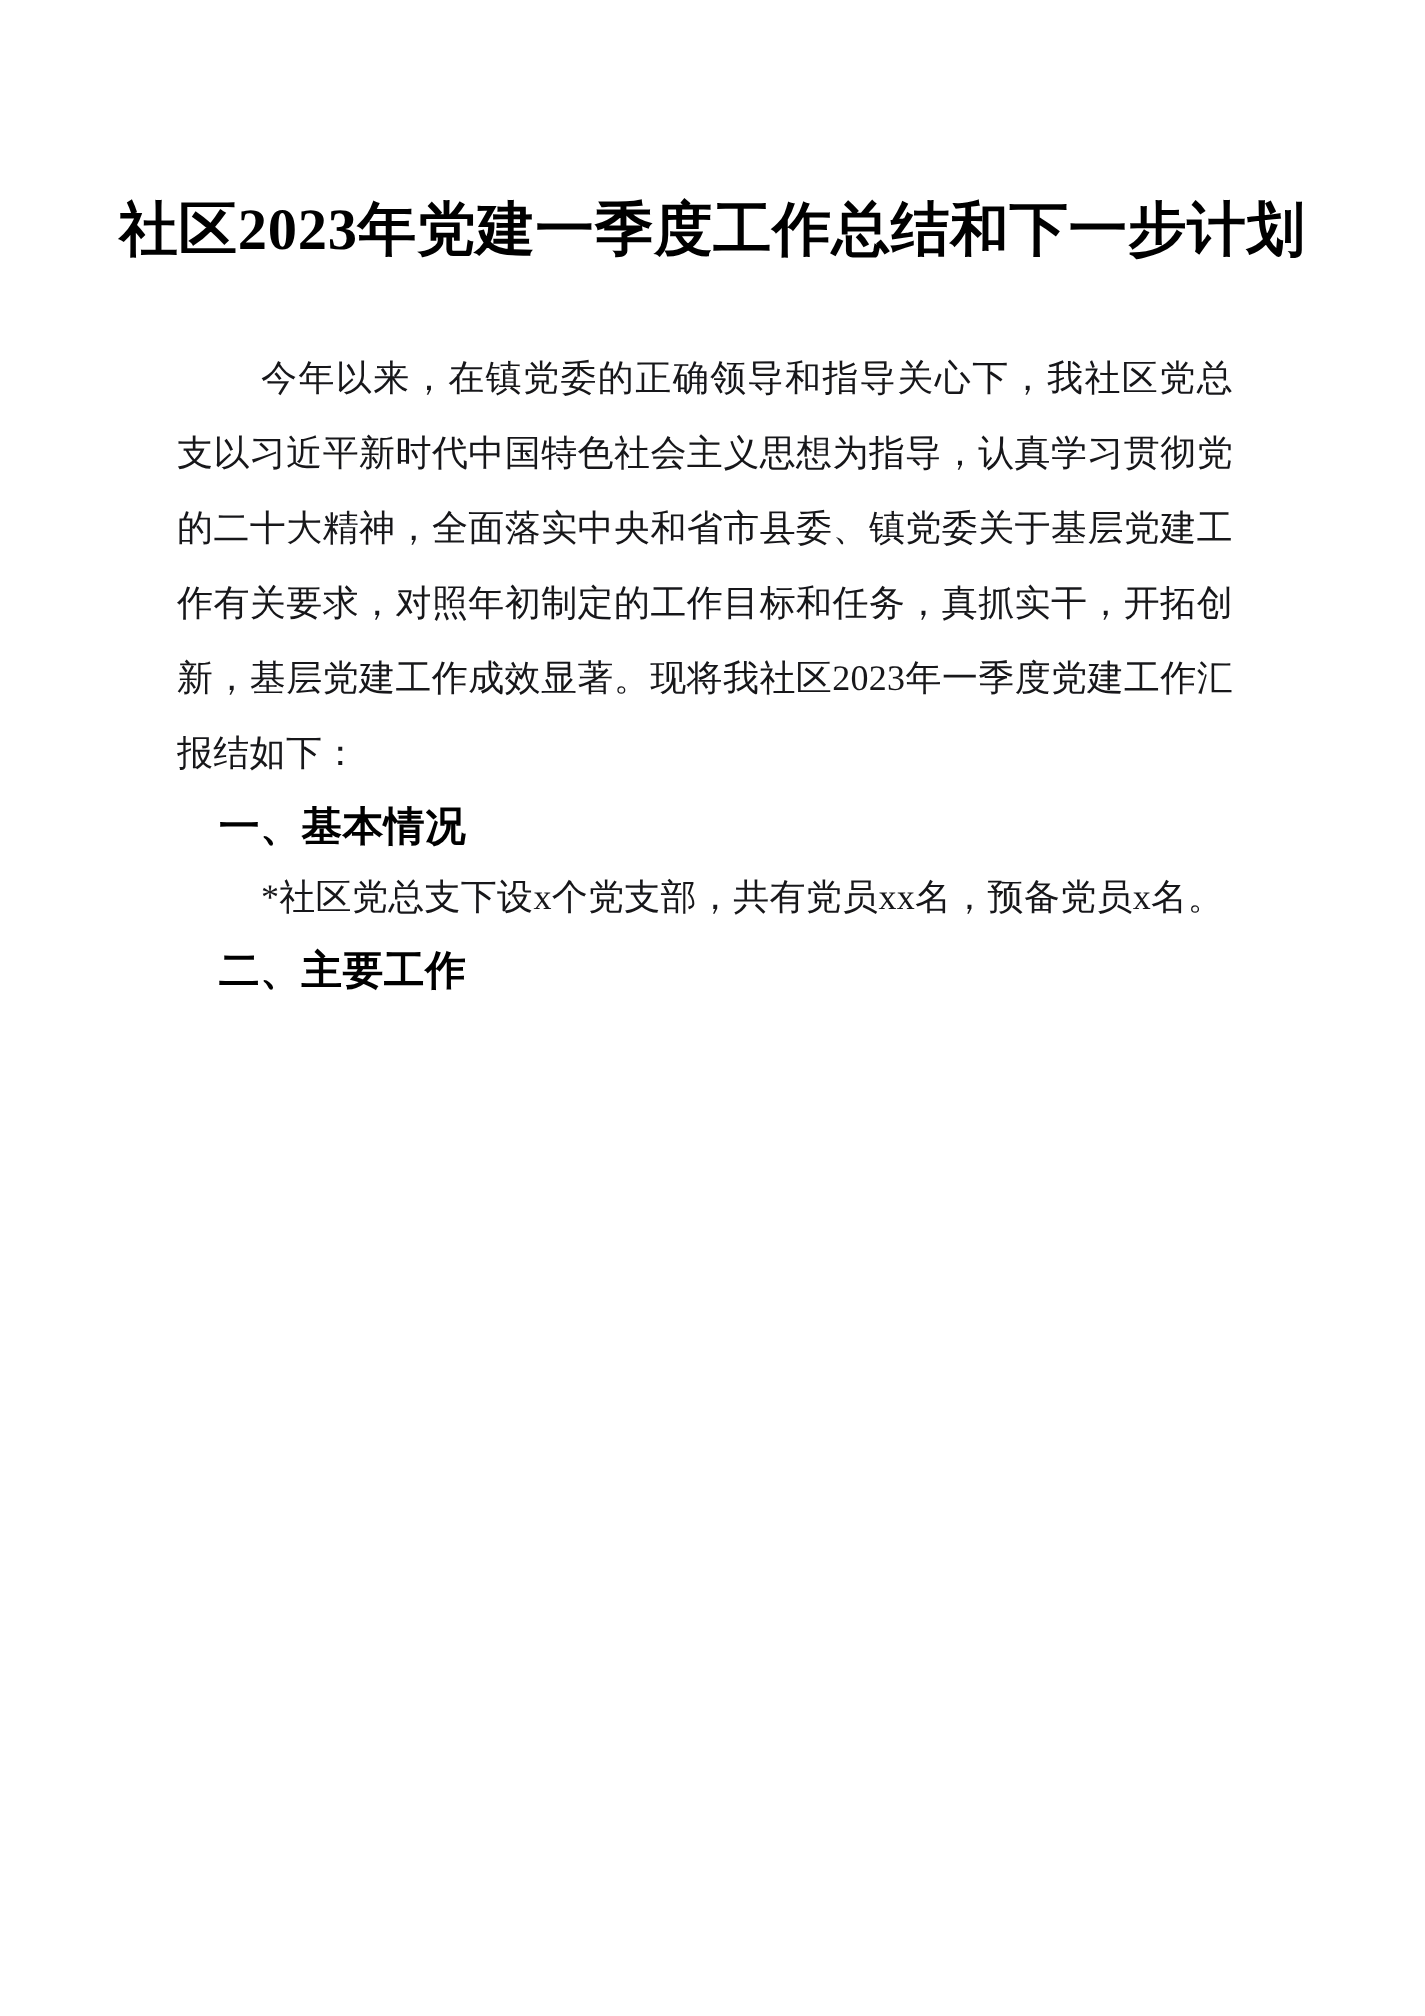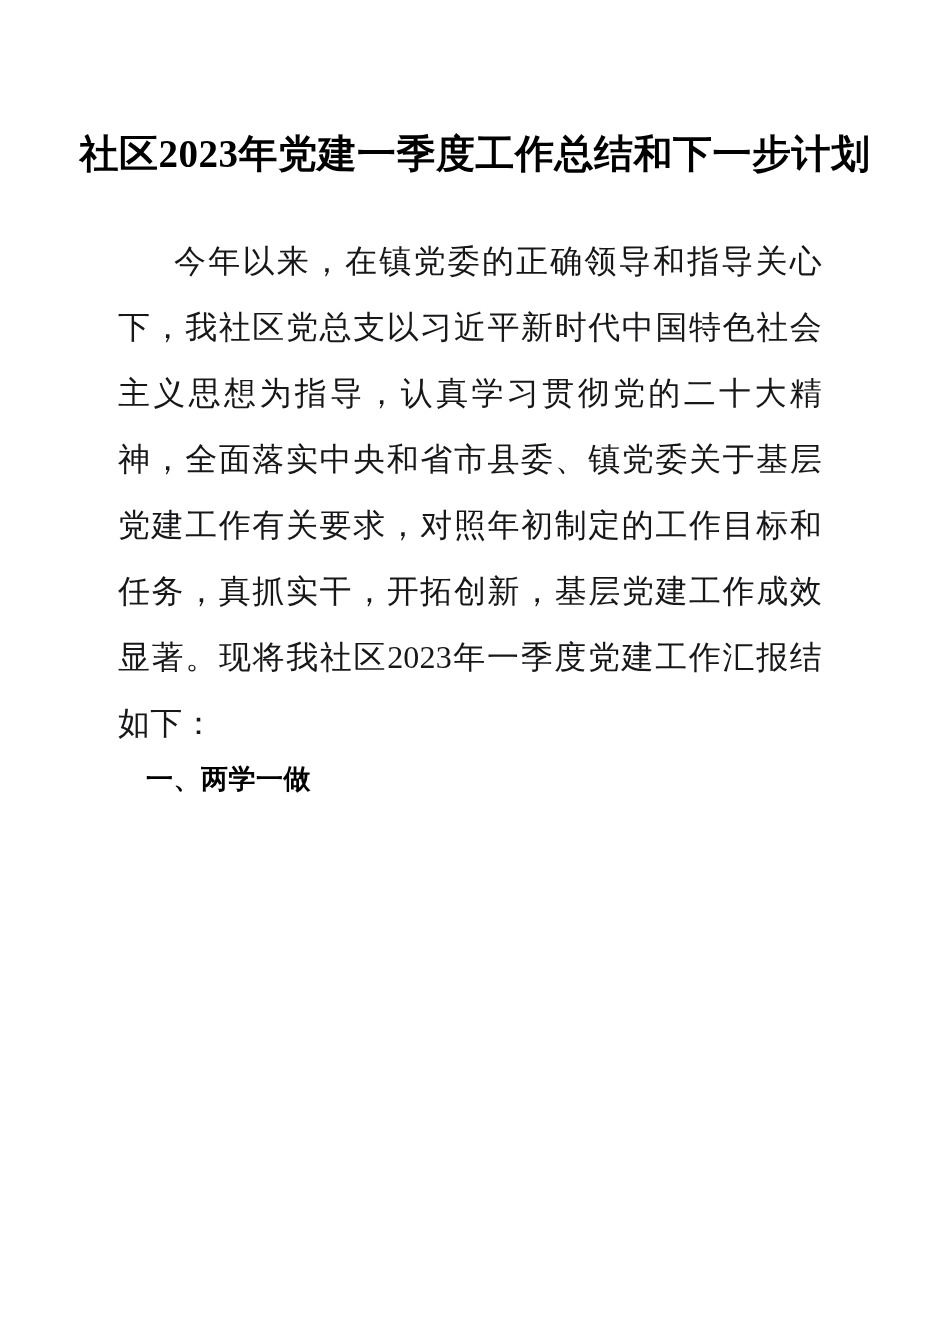--- a/index.html
+++ b/index.html
@@ -35,22 +35,22 @@
     color: #000000;
     margin: 0;
     padding-top: 124px;
     letter-spacing: 0.5px;
     word-break: break-all;
   }
 
   
   .para {
     font-family: "Liberation Serif", "DejaVu Serif", serif;
-    font-size: 32px;
-    line-height: 66px;
+    font-size: 24px;
+    line-height: 50px;
     color: #17171a;
     margin: 0;
     text-align: justify;
     text-justify: inter-ideograph;
     text-indent: 56px;
     word-break: break-all;
     letter-spacing: 0.2px;
   }
 
   
@@ -74,16 +74,18 @@
 <body>
 
 <div class="page">
 
   <h1 class="doc-title">社区2023年党建一季度工作总结和下一步计划</h1>
 
   <div class="spacer-after-title"></div>
 
   <div class="doc-body" id="doc-body" style="top: 228px;">
       <p class="para">今年以来，在镇党委的正确领导和指导关心下，我社区党总支以习近平新时代中国特色社会主义思想为指导，认真学习贯彻党的二十大精神，全面落实中央和省市县委、镇党委关于基层党建工作有关要求，对照年初制定的工作目标和任务，真抓实干，开拓创新，基层党建工作成效显著。现将我社区2023年一季度党建工作汇报结如下：</p>
-      <p class="section-heading">一、两学一做</p>
+      <p class="section-heading">一、基本情况</p>
+      <p class="para">*社区党总支下设x个党支部，共有党员xx名，预备党员x名。</p>
+      <p class="section-heading">二、主要工作</p>
     </div>
 
 </div>
 
 </body></html>

